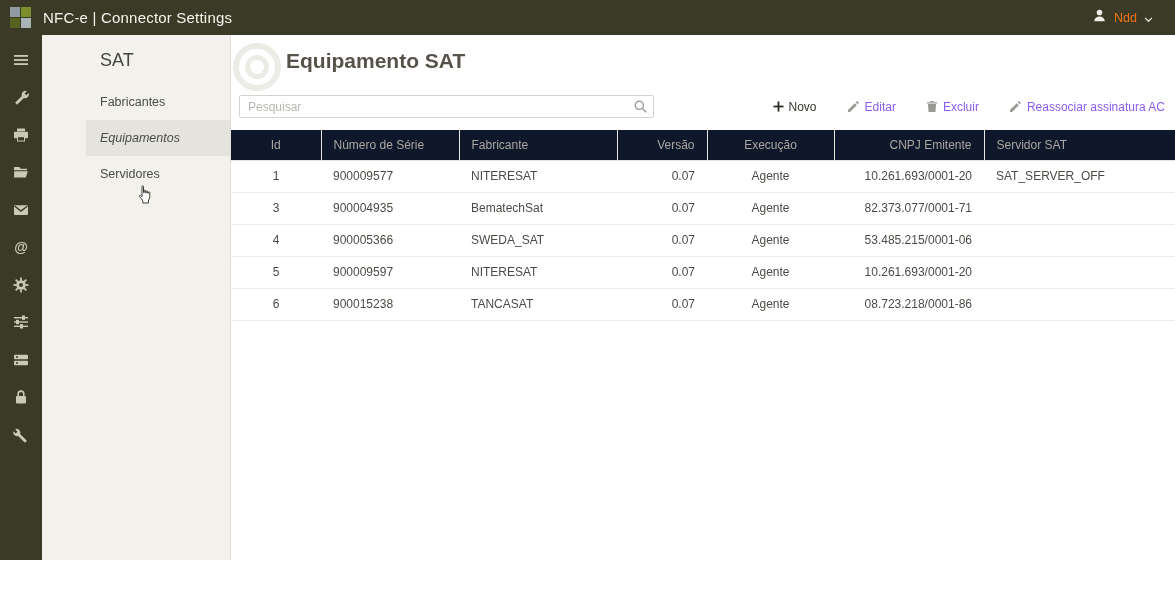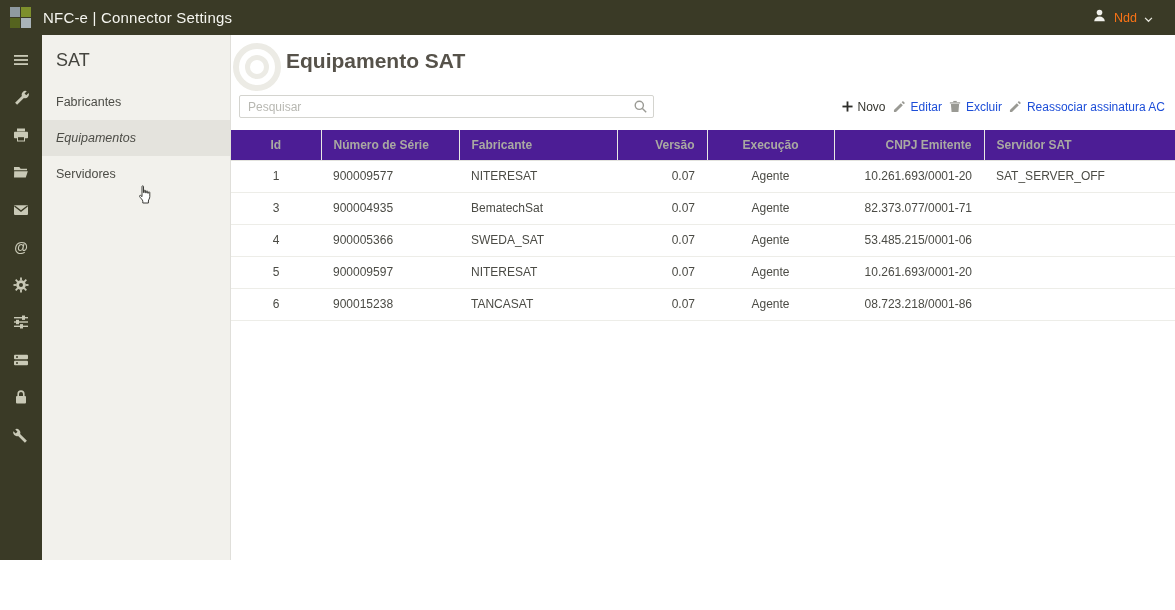--- a/index.html
+++ b/index.html
@@ -19,21 +19,21 @@
   .user-area { margin-left:auto; display:flex; align-items:center; gap:7px; padding-right:22px; cursor:pointer; }
   .user-area .uname { font-size:12.5px; color:#f97316; }
 
   
   .main-row { display:flex; height:575px; }
 
   .rail { width:42px; background:#3a3a26; padding-top:6px; flex:0 0 42px; }
   .rail-item { height:37.5px; display:flex; align-items:center; justify-content:center; color:#c9c9b6; cursor:pointer; }
   .rail-item svg { display:block; }
 
-  .subnav { width:189px; flex:0 0 189px; background:#f2f1ec; border-right:1px solid #e0dfda; position:relative; }
+  .subnav { width:189px; flex:0 0 189px; background:#f2f1ec; border-right:1px solid #e0dfda; position:relative;padding-left:44px; }
   .subnav-title { font-size:18px; font-weight:400; color:#45453f; padding:15px 0 13px 14px; }
   .subnav-item { padding:11px 14px; font-size:12.5px; color:#4c4c46; cursor:pointer; }
   .subnav-item.selected { background:#e4e3dd;font-style:italic; }
   .cursor-graphic { position:absolute; left:94px; top:150px; pointer-events:none; }
 
   .content { flex:1; position:relative; background:#fff; min-width:0; }
 
   
   .deco-circles { position:absolute; left:2px; top:8px; width:48px; height:48px; }
   .deco-circles .outer { position:absolute; inset:0; border:6px solid #ecebe5; border-radius:50%; }
@@ -42,28 +42,28 @@
   .content-header { padding:14px 0 0 55px; position:relative; }
   .page-title { font-size:21px; font-weight:600; color:#56524a; }
 
   
   .controls { display:flex; align-items:center; padding:22px 10px 12px 8px; }
   .search-box { position:relative; width:415px; }
   .search-box input { width:100%; height:23px; border:1px solid #d4d4cf; border-radius:2px; padding:0 26px 0 8px; font-size:12px; color:#ec4899; font-family:"Liberation Sans", sans-serif; outline:none; background:#fff; }
   .search-box input::placeholder { color:#b8b8b2; }
   .search-icon { position:absolute; right:6px; top:4px; }
 
-  .toolbar { margin-left:auto; display:flex; gap:7px; align-items:center; }
-  .tb-btn { display:flex; align-items:center; gap:5px; font-size:12px; color:#1d4ed8; cursor:pointer; white-space:nowrap; }
+  .toolbar { margin-left:auto; display:flex; gap:30px; align-items:center; }
+  .tb-btn { display:flex; align-items:center; gap:5px; font-size:12px; color:#8b5cf6; cursor:pointer; white-space:nowrap; }
   .tb-btn svg { display:block; }
   .tb-btn.primary { color:#35352f; }
 
   
   table.grid { width:100%; border-collapse:collapse; table-layout:fixed; font-size:12px; }
-  table.grid thead th { background:#4c1d95; color:#a9a9a2; font-weight:700; height:30px; border-bottom:1px solid #e3e3de; border-left:1px solid #e9e9e4; padding:0 12px; cursor:pointer; overflow:hidden; white-space:nowrap; }
+  table.grid thead th { background:#0f172a; color:#a9a9a2; font-weight:400; height:30px; border-bottom:1px solid #e3e3de; border-left:1px solid #e9e9e4; padding:0 12px; cursor:pointer; overflow:hidden; white-space:nowrap; }
   table.grid thead th:first-child { border-left:none; }
   table.grid tbody td { height:32px; border-bottom:1px solid #ededе8; border-bottom:1px solid #ededE8; color:#4b4b45; padding:0 12px; overflow:hidden; white-space:nowrap; }
   .al-l { text-align:left; } .al-c { text-align:center; } .al-r { text-align:right; }
 
   
   .pager { position:absolute; bottom:0; left:0; right:0; height:45px; border-top:1px solid #e3e3de; background:#fff; display:flex; align-items:center; padding:0 12px; }
   .page-indicator { position:absolute; top:-2px; left:80px; width:26px; height:3px; background:#eab11e; }
   .pg-btn { width:26px; height:26px; display:flex; align-items:center; justify-content:center; margin-right:8px; color:#c6c6c1; cursor:pointer; }
   .pg-btn.num { color:#45453f; font-size:13px; }
   .pager-right { margin-left:auto; display:flex; align-items:center; gap:26px; }

